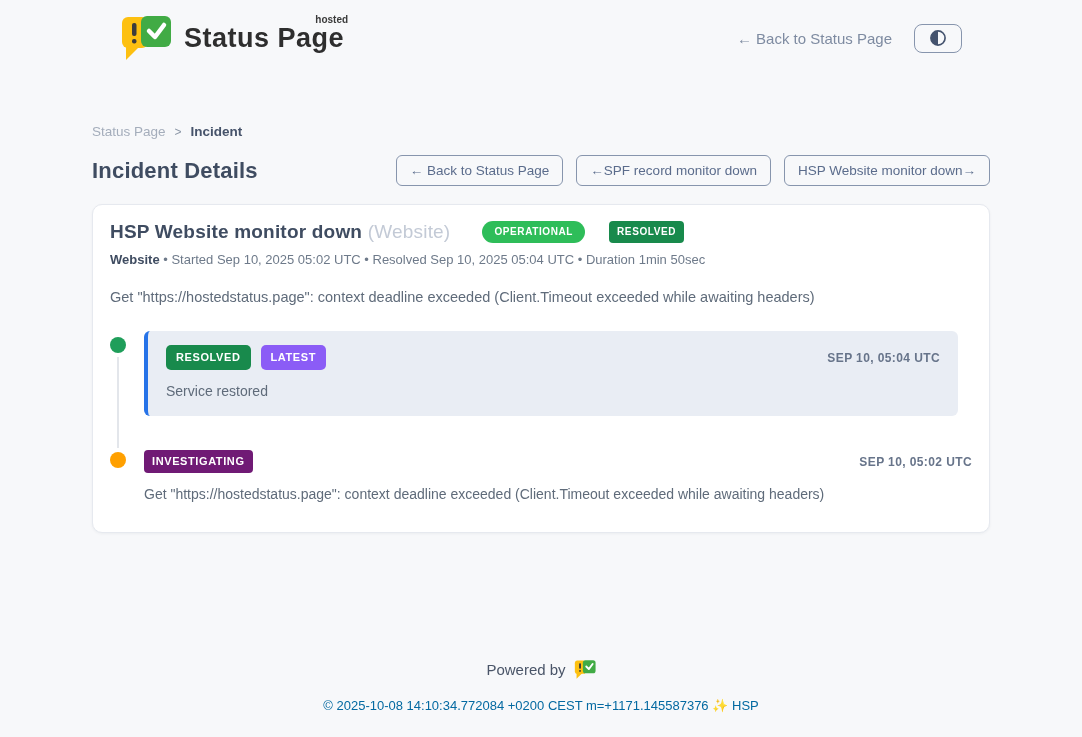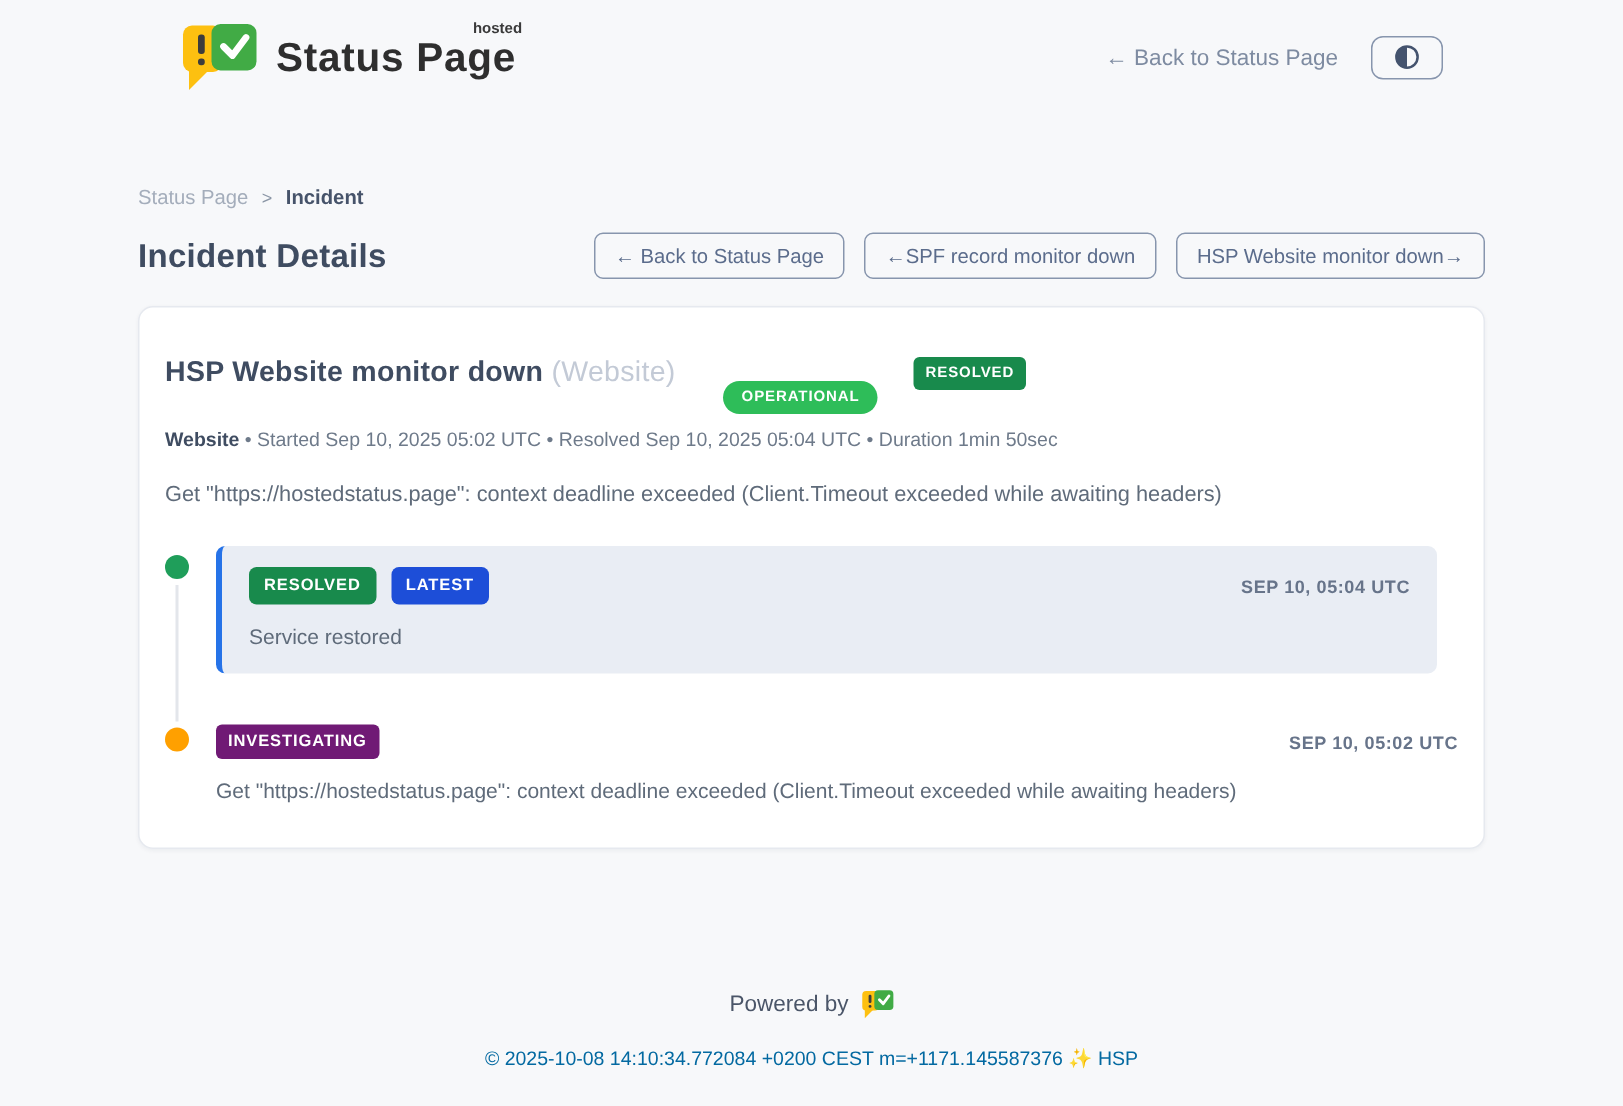--- a/index.html
+++ b/index.html
@@ -52,25 +52,25 @@
     box-shadow: 0 1px 3px rgba(20,30,50,0.05);
     padding: 16px 17px 30px 17px;
   }
   .card-title-row { display: flex; align-items: center; gap: 24px; flex-wrap: wrap; }
   h2 { font-size: 19px; font-weight: 700; color: #3f4c61; letter-spacing: 0.2px; }
   h2 .muted { color: #c3cad6; font-weight: 400; }
   .badge {
     display: inline-block; color: #ffffff; font-weight: 700;
     font-size: 10px; letter-spacing: 0.6px; line-height: 1;
   }
-  .badge.pill { border-radius: 999px; padding: 6px 12px; margin-top: 33px; }
+  .badge.pill { border-radius: 999px; padding: 6px 12px; }
   .badge.rect { border-radius: 4px; padding: 6px 8px; }
   .badge.green  { background: #2ebd59; }
   .badge.dkgreen{ background: #188a4c; }
-  .badge.blue   { background: #1d4ed8; text-align: right; }
+  .badge.blue   { background: #8b5cf6; text-align: right; }
   .badge.orange { background: #701a75; }
   .badge.md { font-size: 11px; padding: 7px 10px; border-radius: 5px; }
   .op-badge { margin-left: 8px; }
 
   .meta { margin-top: 9px; font-size: 13px; color: #6e7a8a; }
   .meta strong { color: #3f4c61; font-weight: 700; }
   .body-text { margin-top: 22px; font-size: 14.5px; color: #5f6b7a; }
 
   
   .timeline { margin-top: 26px; }

